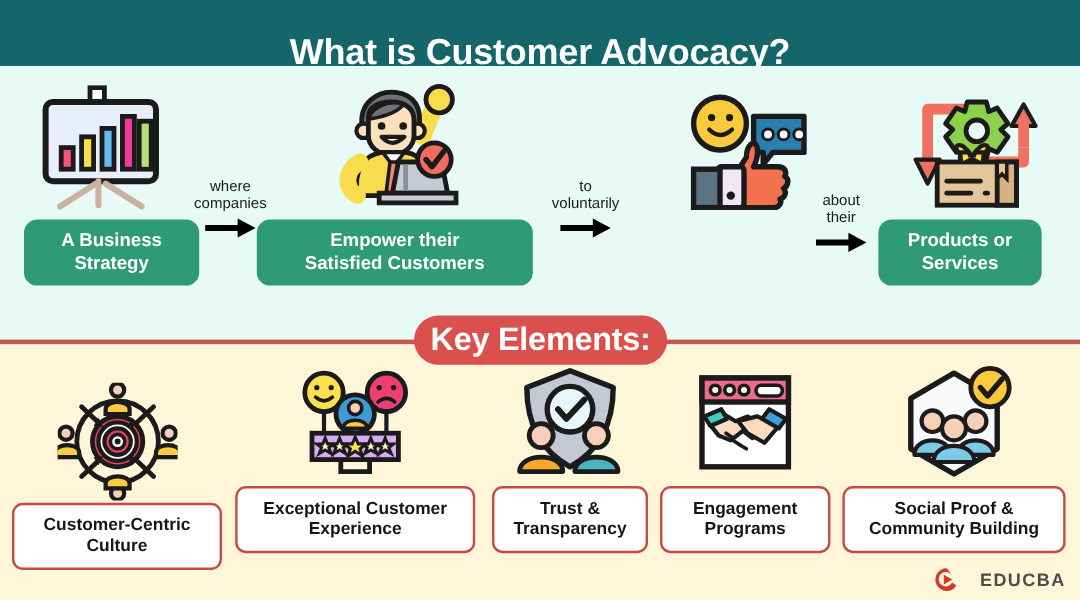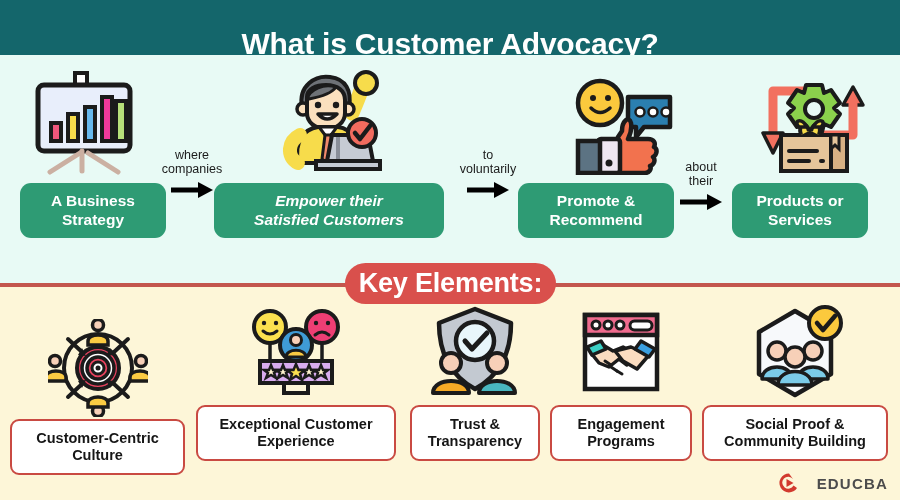--- a/index.html
+++ b/index.html
@@ -205,21 +205,21 @@
 
     <div class="connector" style="left:152px; top:93px; width:80px;">
       <div class="connector-label" style="white-space:pre-line;">where
 companies</div>
       <svg class="connector-arrow" width="46" height="22" viewBox="0 0 46 22">
         <path d="M2 11 H31" stroke="#000" stroke-width="5" stroke-linecap="butt"></path>
         <path d="M29 3 L44 11 L29 19 Z" fill="#000"></path>
       </svg>
     </div>
 
-    <div class="flow-item" style="left:214px; top:0; width:232px; height:175px;font-style:italic;">
+    <div class="flow-item" style="left:214px; top:0; width:232px; height:175px;">
       <div class="flow-icon" style="left:62px; top:14px;">
         <svg width="108" height="108" viewBox="0 0 108 108">
 
           <path d="M76 44 C80 34 84 26 86 18" stroke="#F7DC4B" stroke-width="15" fill="none" stroke-linecap="round"></path>
           <path d="M76 44 C80 34 84 26 86 18" stroke="#1b1b1b" stroke-width="3.5" fill="none" stroke-linecap="round" opacity="0"></path>
           <circle cx="90" cy="14" r="11" fill="#F7DC4B" stroke="#1b1b1b" stroke-width="4"></circle>
 
           <path d="M26 38 C22 16 40 6 54 8 C70 10 76 22 73 38 Z" fill="#6E7277" stroke="#1b1b1b" stroke-width="4"></path>
 
           <circle cx="27" cy="40" r="6" fill="#FBE0BE" stroke="#1b1b1b" stroke-width="3.5"></circle>
@@ -274,24 +274,20 @@
           <path d="M58 22 L100 22 L100 52 L74 52 L66 62 L66 52 L58 52 Z" fill="#2B7FB0" stroke="#1b1b1b" stroke-width="4.5" stroke-linejoin="round"></path>
           <circle cx="70" cy="37" r="4.5" fill="#ffffff" stroke="#1b1b1b" stroke-width="2.5"></circle>
           <circle cx="83" cy="37" r="4.5" fill="#ffffff" stroke="#1b1b1b" stroke-width="2.5"></circle>
           <circle cx="96" cy="37" r="4.5" fill="#ffffff" stroke="#1b1b1b" stroke-width="2.5"></circle>
 
           <path d="M52 56 C52 46 59 40 61 48 C62 54 60 60 58 64 L78 64 C84 64 86 68 84 72 C88 74 87 80 83 82 C86 85 84 90 80 91 C82 94 79 98 75 98 L48 98 L48 62 Z" fill="#F2724E" stroke="#1b1b1b" stroke-width="4.5" stroke-linejoin="round"></path>
           <rect x="28" y="64" width="22" height="34" rx="3" fill="#EFE7F2" stroke="#1b1b1b" stroke-width="4.5"></rect>
           <circle cx="39" cy="88" r="3.5" fill="#1b1b1b"></circle>
           <rect x="8" y="66" width="22" height="32" fill="#5C7383" stroke="#1b1b1b" stroke-width="4.5"></rect>
         </svg>
-      </div>
-      <div class="flow-box" style="left:8px; top:128px; width:156px; height:55px;">
-        <span style="white-space:pre-line;">Promote &amp;
-Recommend</span>
       </div>
     </div>
 
     <div class="connector" style="left:670px; top:105px; width:62px;">
       <div class="connector-label" style="white-space:pre-line;">about
 their</div>
       <svg class="connector-arrow" width="46" height="22" viewBox="0 0 46 22">
         <path d="M2 11 H31" stroke="#000" stroke-width="5"></path>
         <path d="M29 3 L44 11 L29 19 Z" fill="#000"></path>
       </svg>

